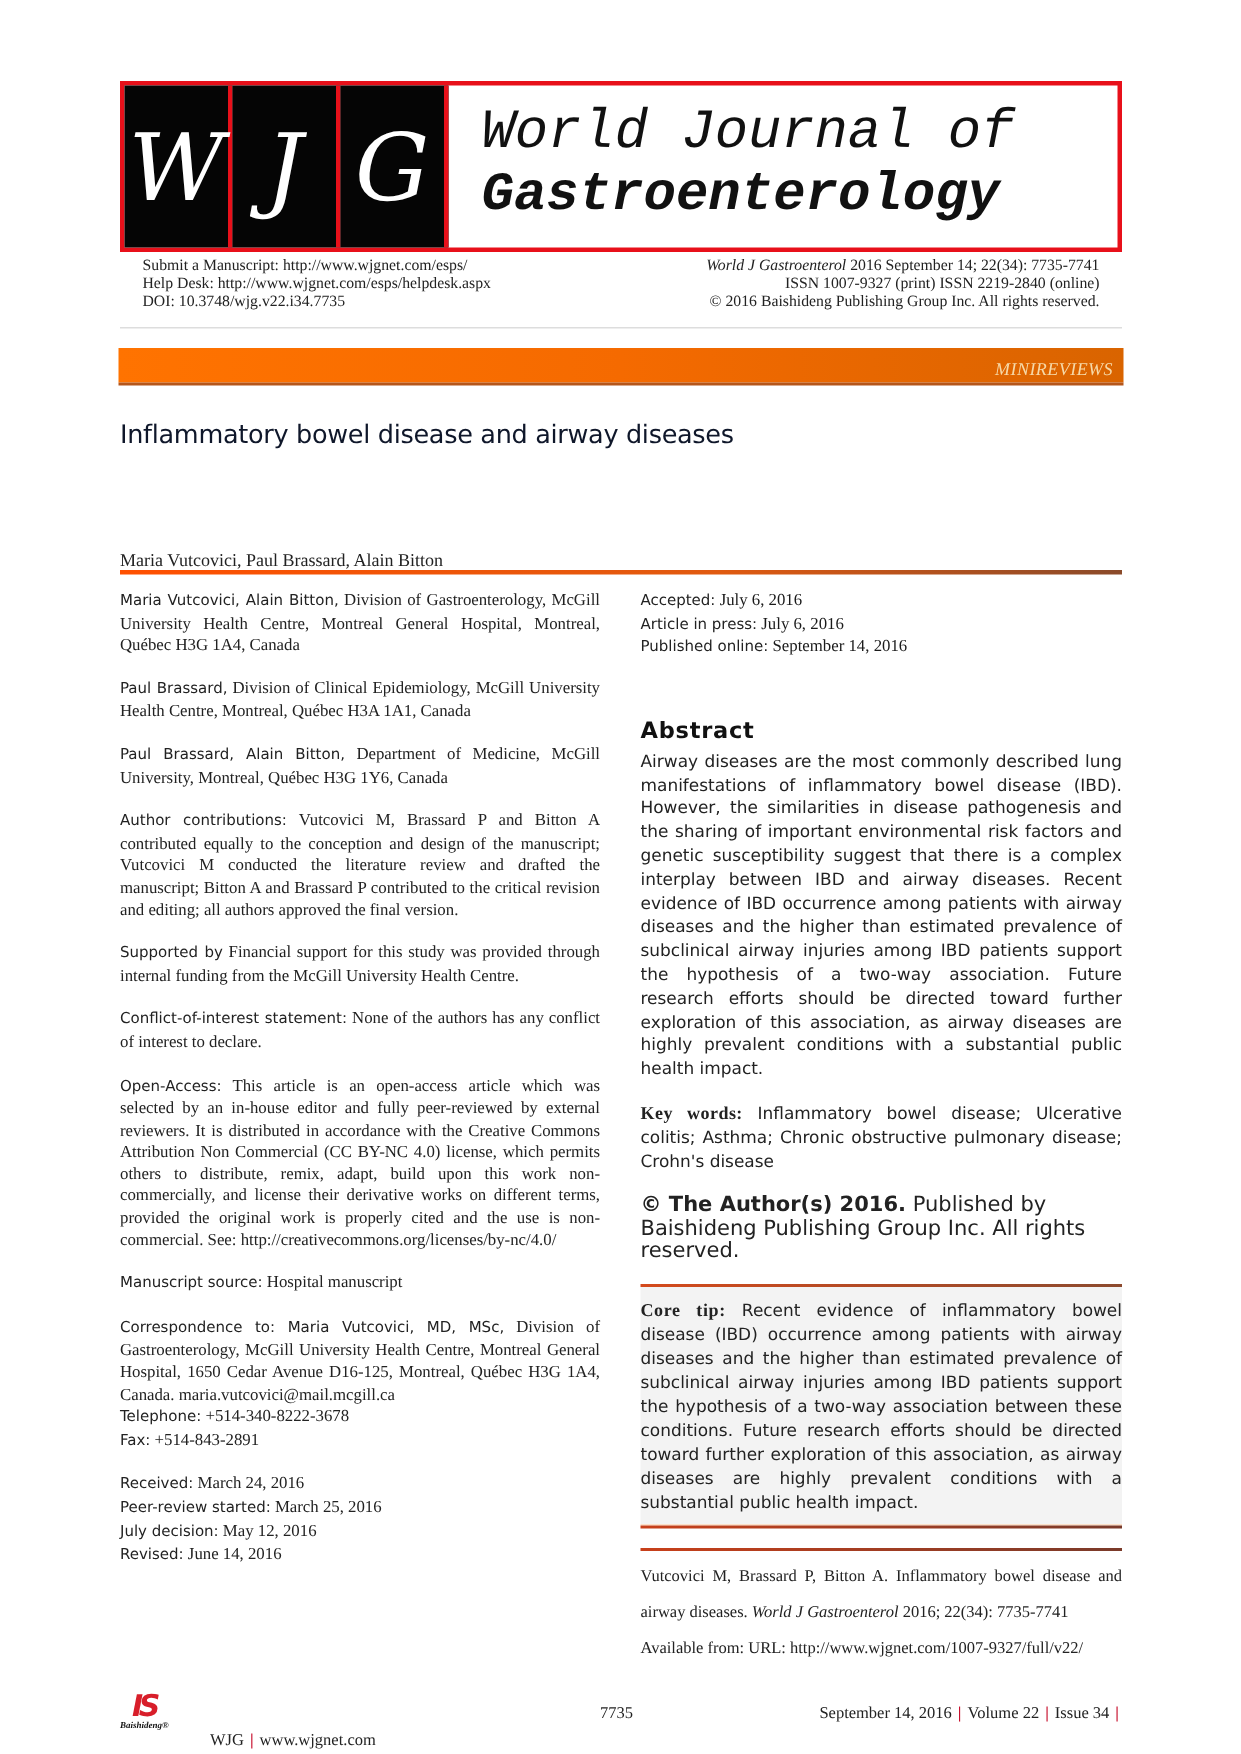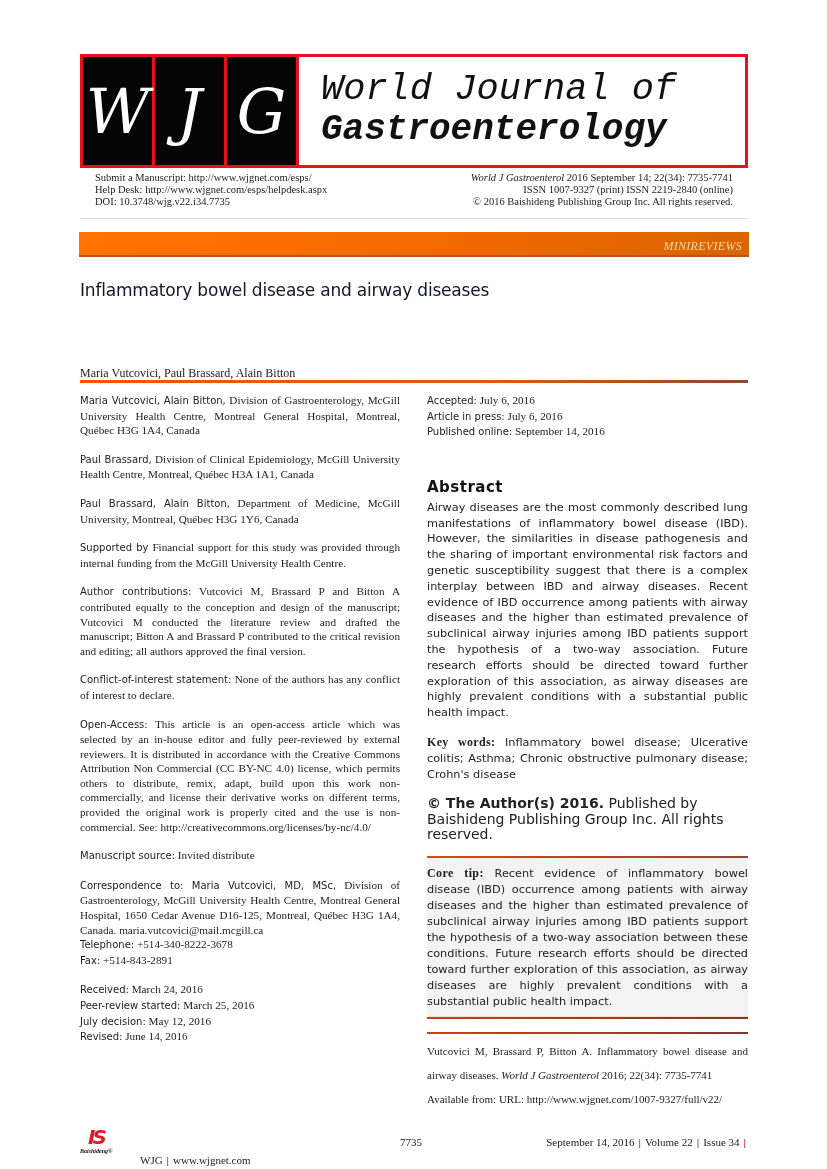--- a/index.html
+++ b/index.html
@@ -107,25 +107,25 @@
 
 <div class="title">Inflammatory bowel disease and airway diseases</div>
 <div class="authors">Maria Vutcovici, Paul Brassard, Alain Bitton</div>
 <div class="rule-top"></div>
 
 <div class="col-left">
   <div class="para"><span class="lbl">Maria Vutcovici, Alain Bitton,</span><span> Division of Gastroenterology, McGill University Health Centre, Montreal General Hospital, Montreal, Québec H3G 1A4, Canada</span></div>
   <div class="para"><span class="lbl">Paul Brassard,</span><span> Division of Clinical Epidemiology, McGill University Health Centre, Montreal, Québec H3A 1A1, Canada</span></div>
   <div class="para"><span class="lbl">Paul Brassard, Alain Bitton,</span><span> Department of Medicine, McGill University, Montreal, Québec H3G 1Y6, Canada</span></div>
 
+  <div class="para"><span class="lbl">Author contributions:</span><span> Vutcovici M, Brassard P and Bitton A contributed equally to the conception and design of the manuscript; Vutcovici M conducted the literature review and drafted the manuscript; Bitton A and Brassard P contributed to the critical revision and editing; all authors approved the final version.</span></div>
   <div class="para"><span class="lbl">Supported by</span><span> Financial support for this study was provided through internal funding from the McGill University Health Centre.</span></div>
-  <div class="para"><span class="lbl">Author contributions:</span><span> Vutcovici M, Brassard P and Bitton A contributed equally to the conception and design of the manuscript; Vutcovici M conducted the literature review and drafted the manuscript; Bitton A and Brassard P contributed to the critical revision and editing; all authors approved the final version.</span></div>
   <div class="para"><span class="lbl">Conflict-of-interest statement:</span><span> None of the authors has any conflict of interest to declare.</span></div>
   <div class="para"><span class="lbl">Open-Access:</span><span> This article is an open-access article which was selected by an in-house editor and fully peer-reviewed by external reviewers. It is distributed in accordance with the Creative Commons Attribution Non Commercial (CC BY-NC 4.0) license, which permits others to distribute, remix, adapt, build upon this work non-commercially, and license their derivative works on different terms, provided the original work is properly cited and the use is non-commercial. See: http://creativecommons.org/licenses/by-nc/4.0/</span></div>
-  <div class="para"><span class="lbl">Manuscript source:</span><span> Invited distribute</span></div>
+  <div class="para"><span class="lbl">Manuscript source:</span><span> Hospital manuscript</span></div>
 
   <div class="para tight"><span class="lbl">Correspondence to: Maria Vutcovici, MD, MSc,</span><span> Division of Gastroenterology, McGill University Health Centre, Montreal General Hospital, 1650 Cedar Avenue D16-125, Montreal, Québec H3G 1A4, Canada. maria.vutcovici@mail.mcgill.ca</span></div>
   <div><span class="lbl">Telephone:</span><span> +514-340-8222-3678</span></div>
   <div><span class="lbl">Fax:</span><span> +514-843-2891</span></div>
   <div class="gap"></div>
   <div><span class="lbl">Received:</span><span> March 24, 2016</span></div>
   <div><span class="lbl">Peer-review started:</span><span> March 25, 2016</span></div>
   <div><span class="lbl">July decision:</span><span> May 12, 2016</span></div>
   <div><span class="lbl">Revised:</span><span> June 14, 2016</span></div>
 </div>

